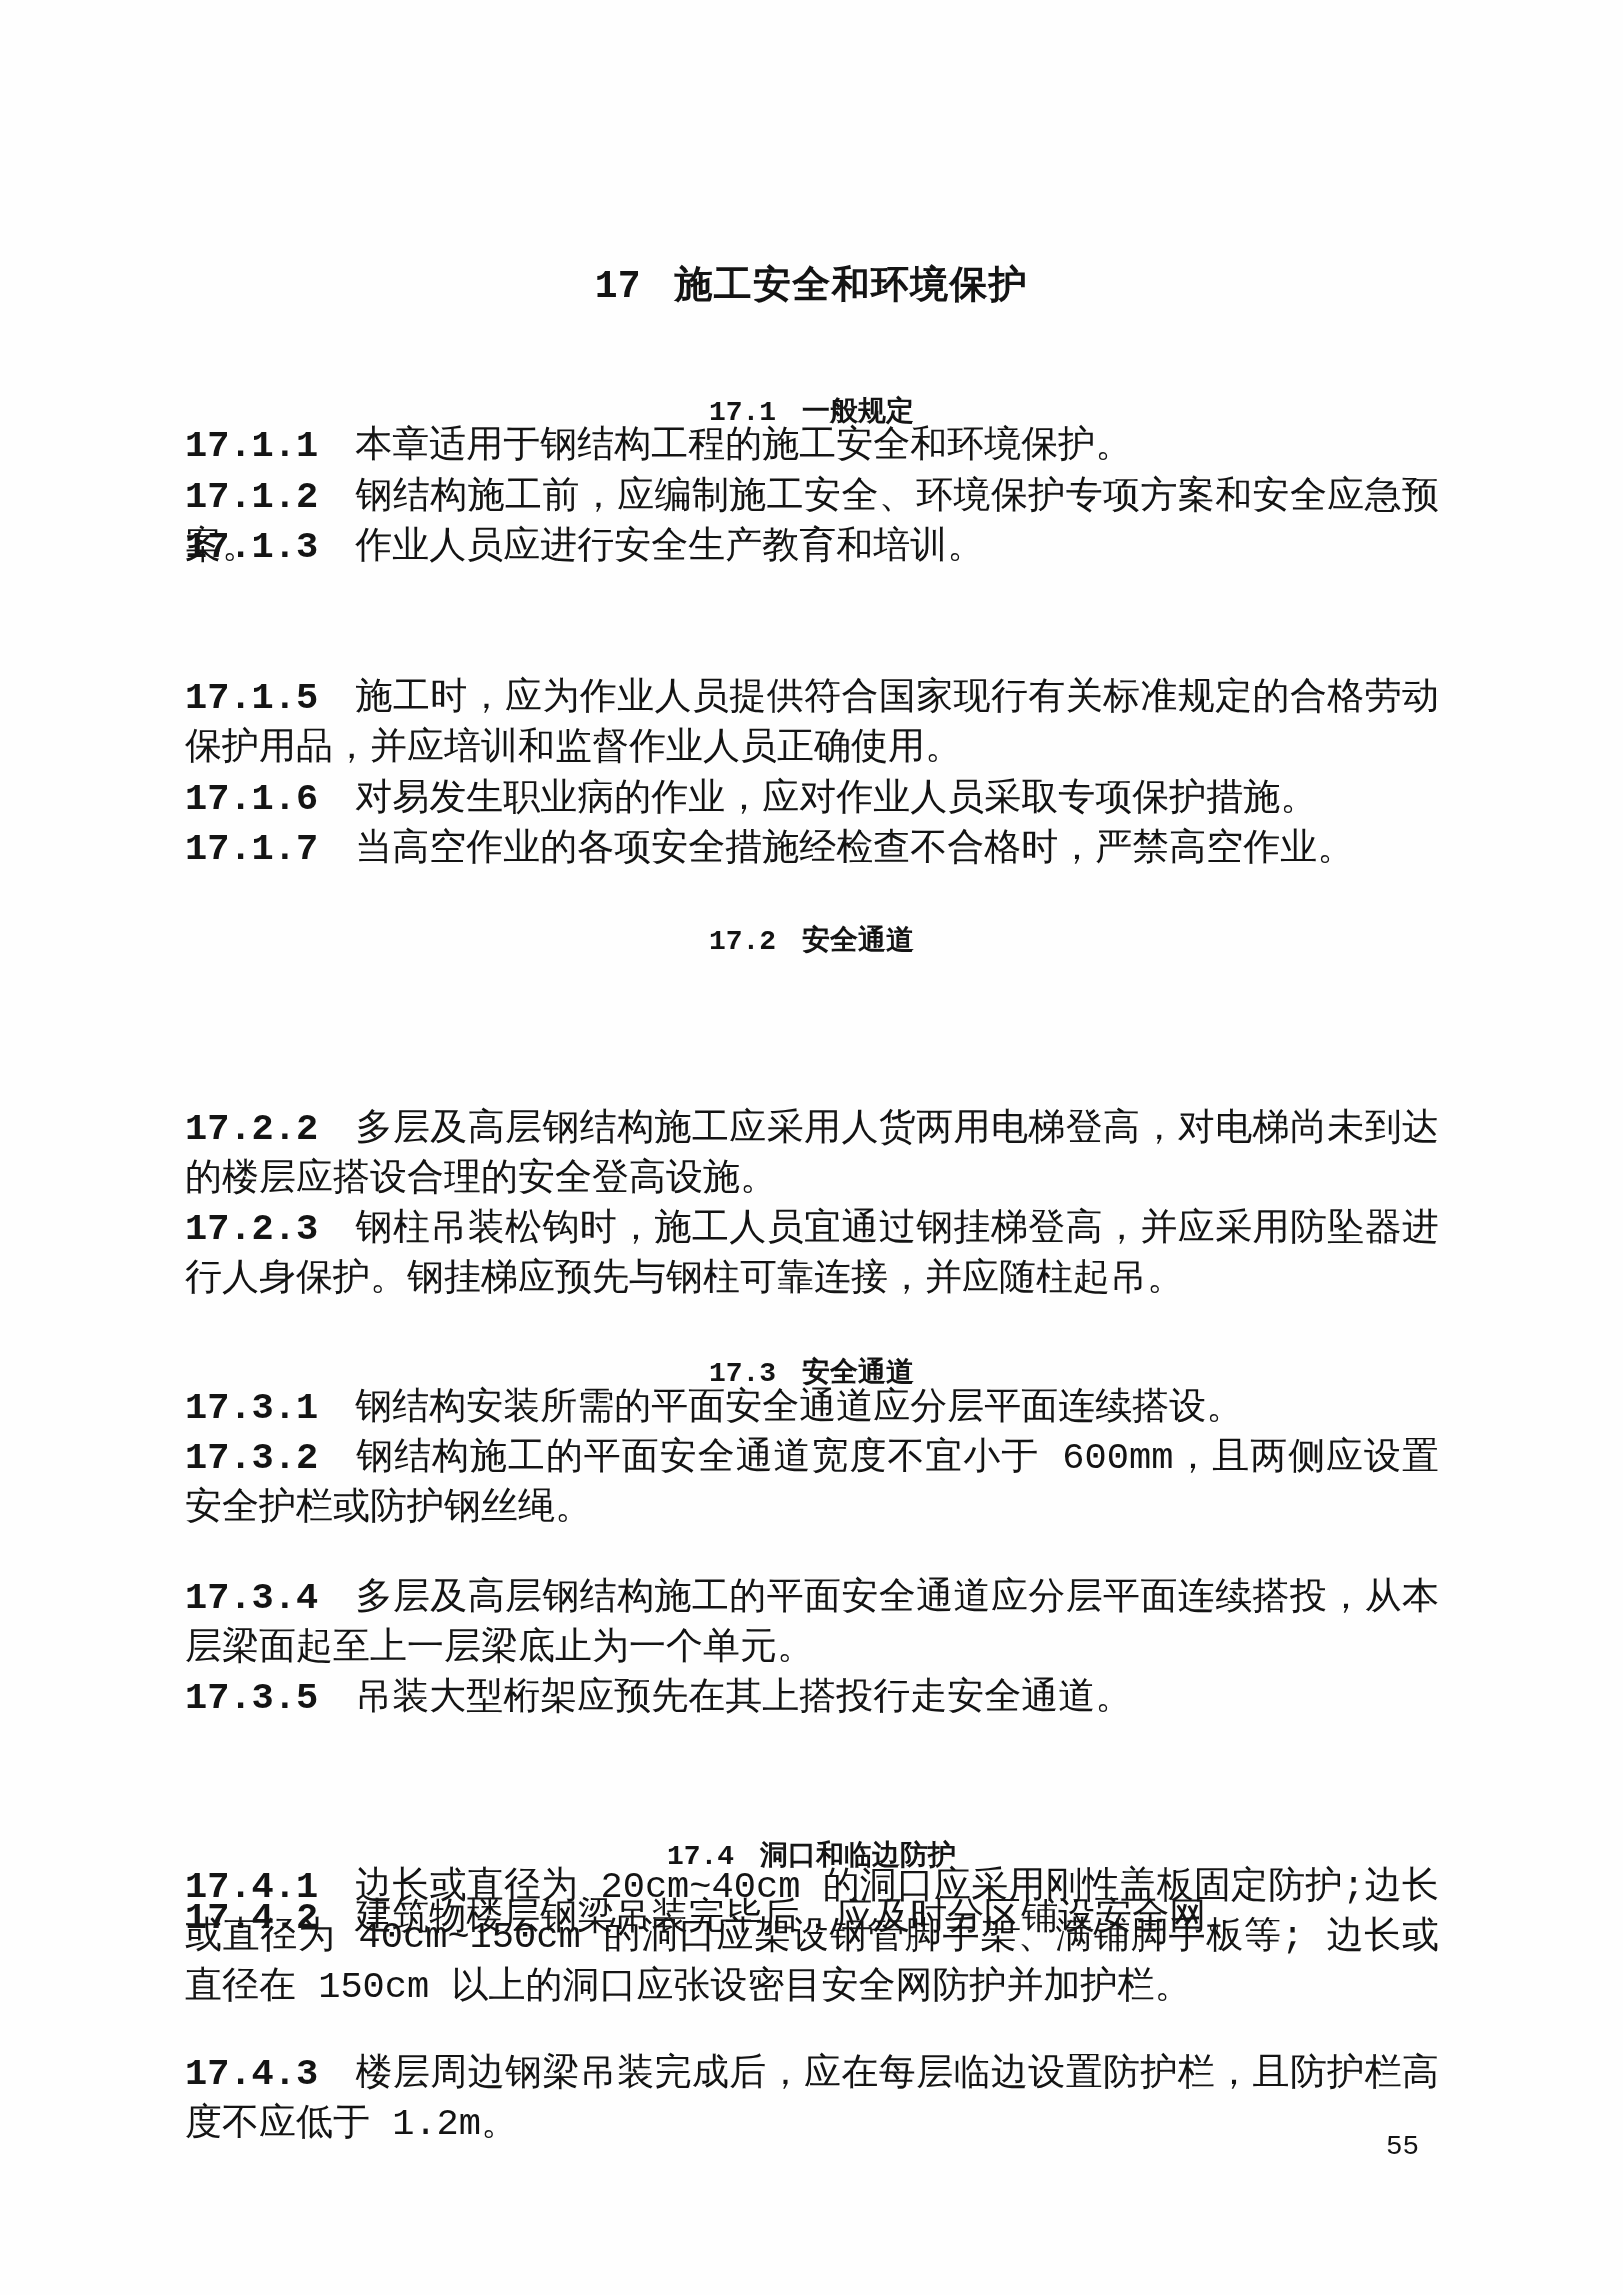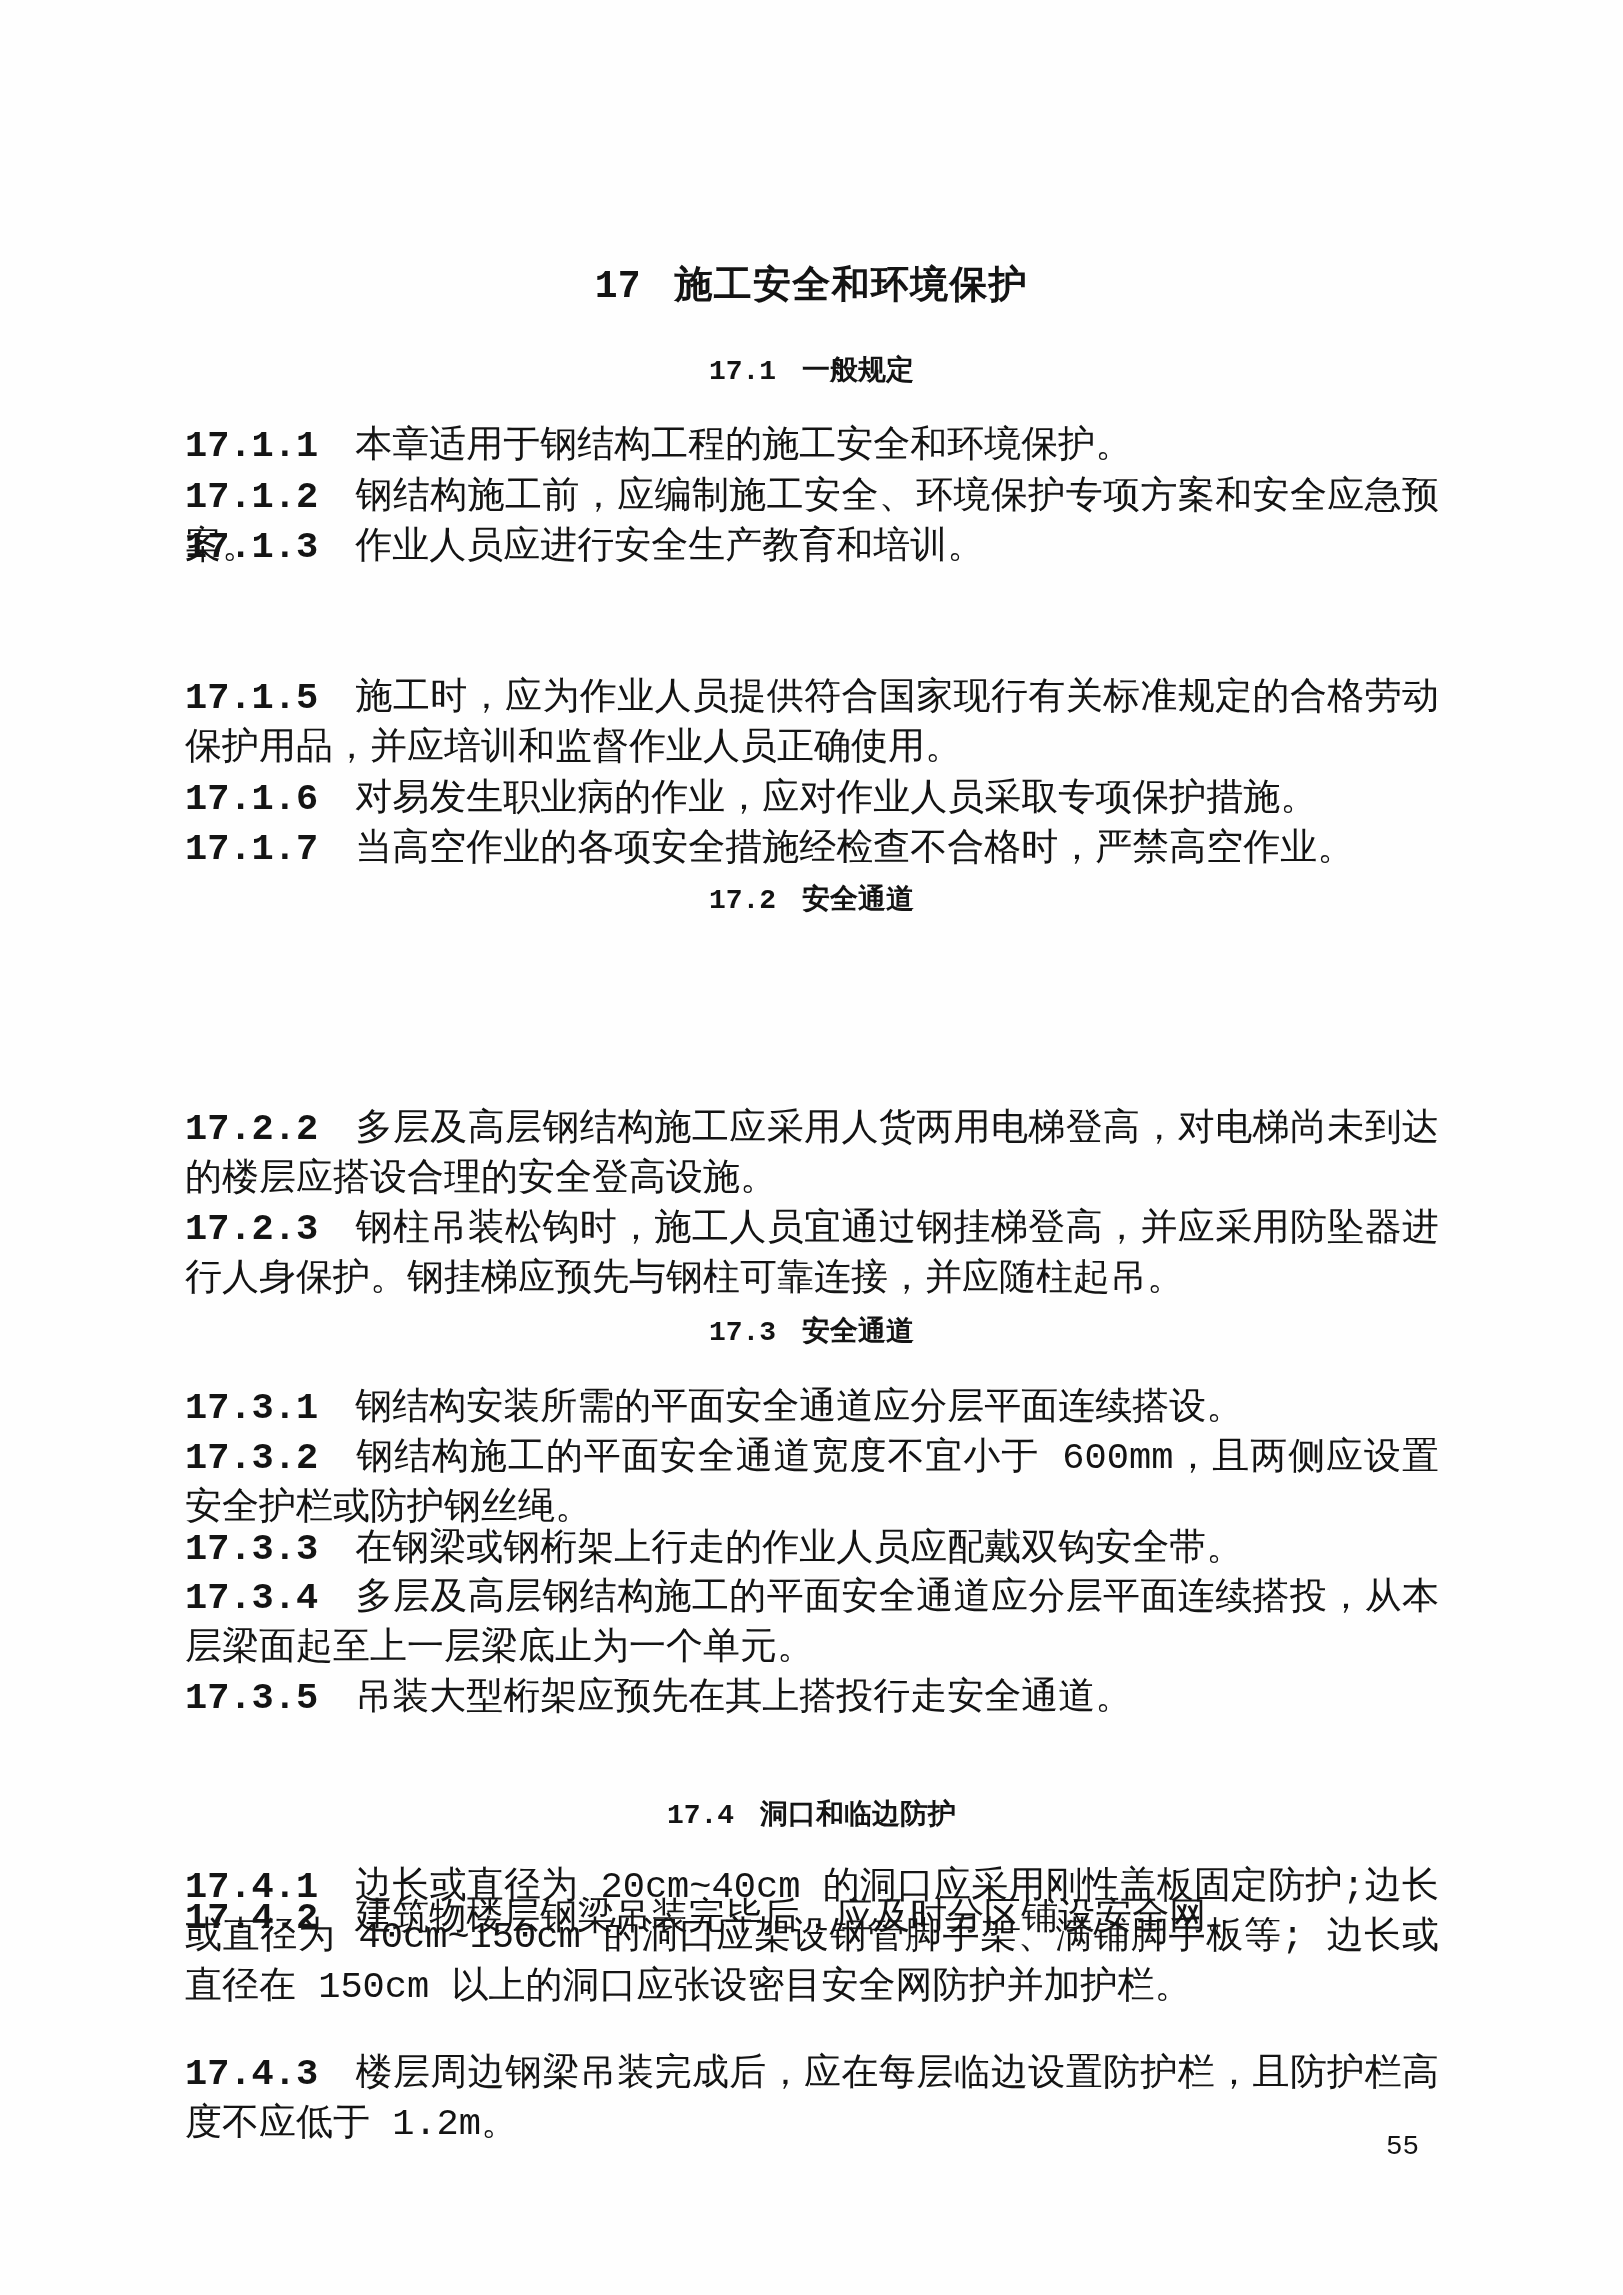--- a/index.html
+++ b/index.html
@@ -34,20 +34,21 @@
   }
   .sec-h {
     position: absolute;
     left: 0;
     width: 100%;
     text-align: center;
     font-size: 28px;
     font-weight: 700;
     line-height: 33px;
     white-space: nowrap;
+    margin-top: 41px;
   }
   .sec-h .hnum {
     margin-right: 26px;
   }
   .clause {
     position: absolute;
     left: 185px;
     width: 1254px;
     font-size: 37px;
     line-height: 50px;
@@ -113,23 +114,20 @@
   <div class="sec-h" style="top:1316px">
     <span class="hnum">17.3</span><span>安全通道</span>
   </div>
 
   <div class="clause" style="top:1383px">
     <span class="cnum">17.3.1</span><span>钢结构安装所需的平面安全通道应分层平面连续搭设。</span>
   </div>
   <div class="clause" style="top:1433px">
     <span class="cnum">17.3.2</span><span>钢结构施工的平面安全通道宽度不宜小于 600mm，且两侧应设置安全护栏或防护钢丝绳。</span>
   </div>
-  <div class="clause" style="top:1524px">
-    <span class="cnum">17.3.3</span><span>在钢梁或钢桁架上行走的作业人员应配戴双钩安全带。</span>
-  </div>
   <div class="clause" style="top:1573px">
     <span class="cnum">17.3.4</span><span>多层及高层钢结构施工的平面安全通道应分层平面连续搭投，从本层梁面起至上一层梁底止为一个单元。</span>
   </div>
   <div class="clause" style="top:1673px">
     <span class="cnum">17.3.5</span><span>吊装大型桁架应预先在其上搭投行走安全通道。</span>
   </div>
 
   <div class="sec-h" style="top:1799px">
     <span class="hnum">17.4</span><span>洞口和临边防护</span>
   </div>

